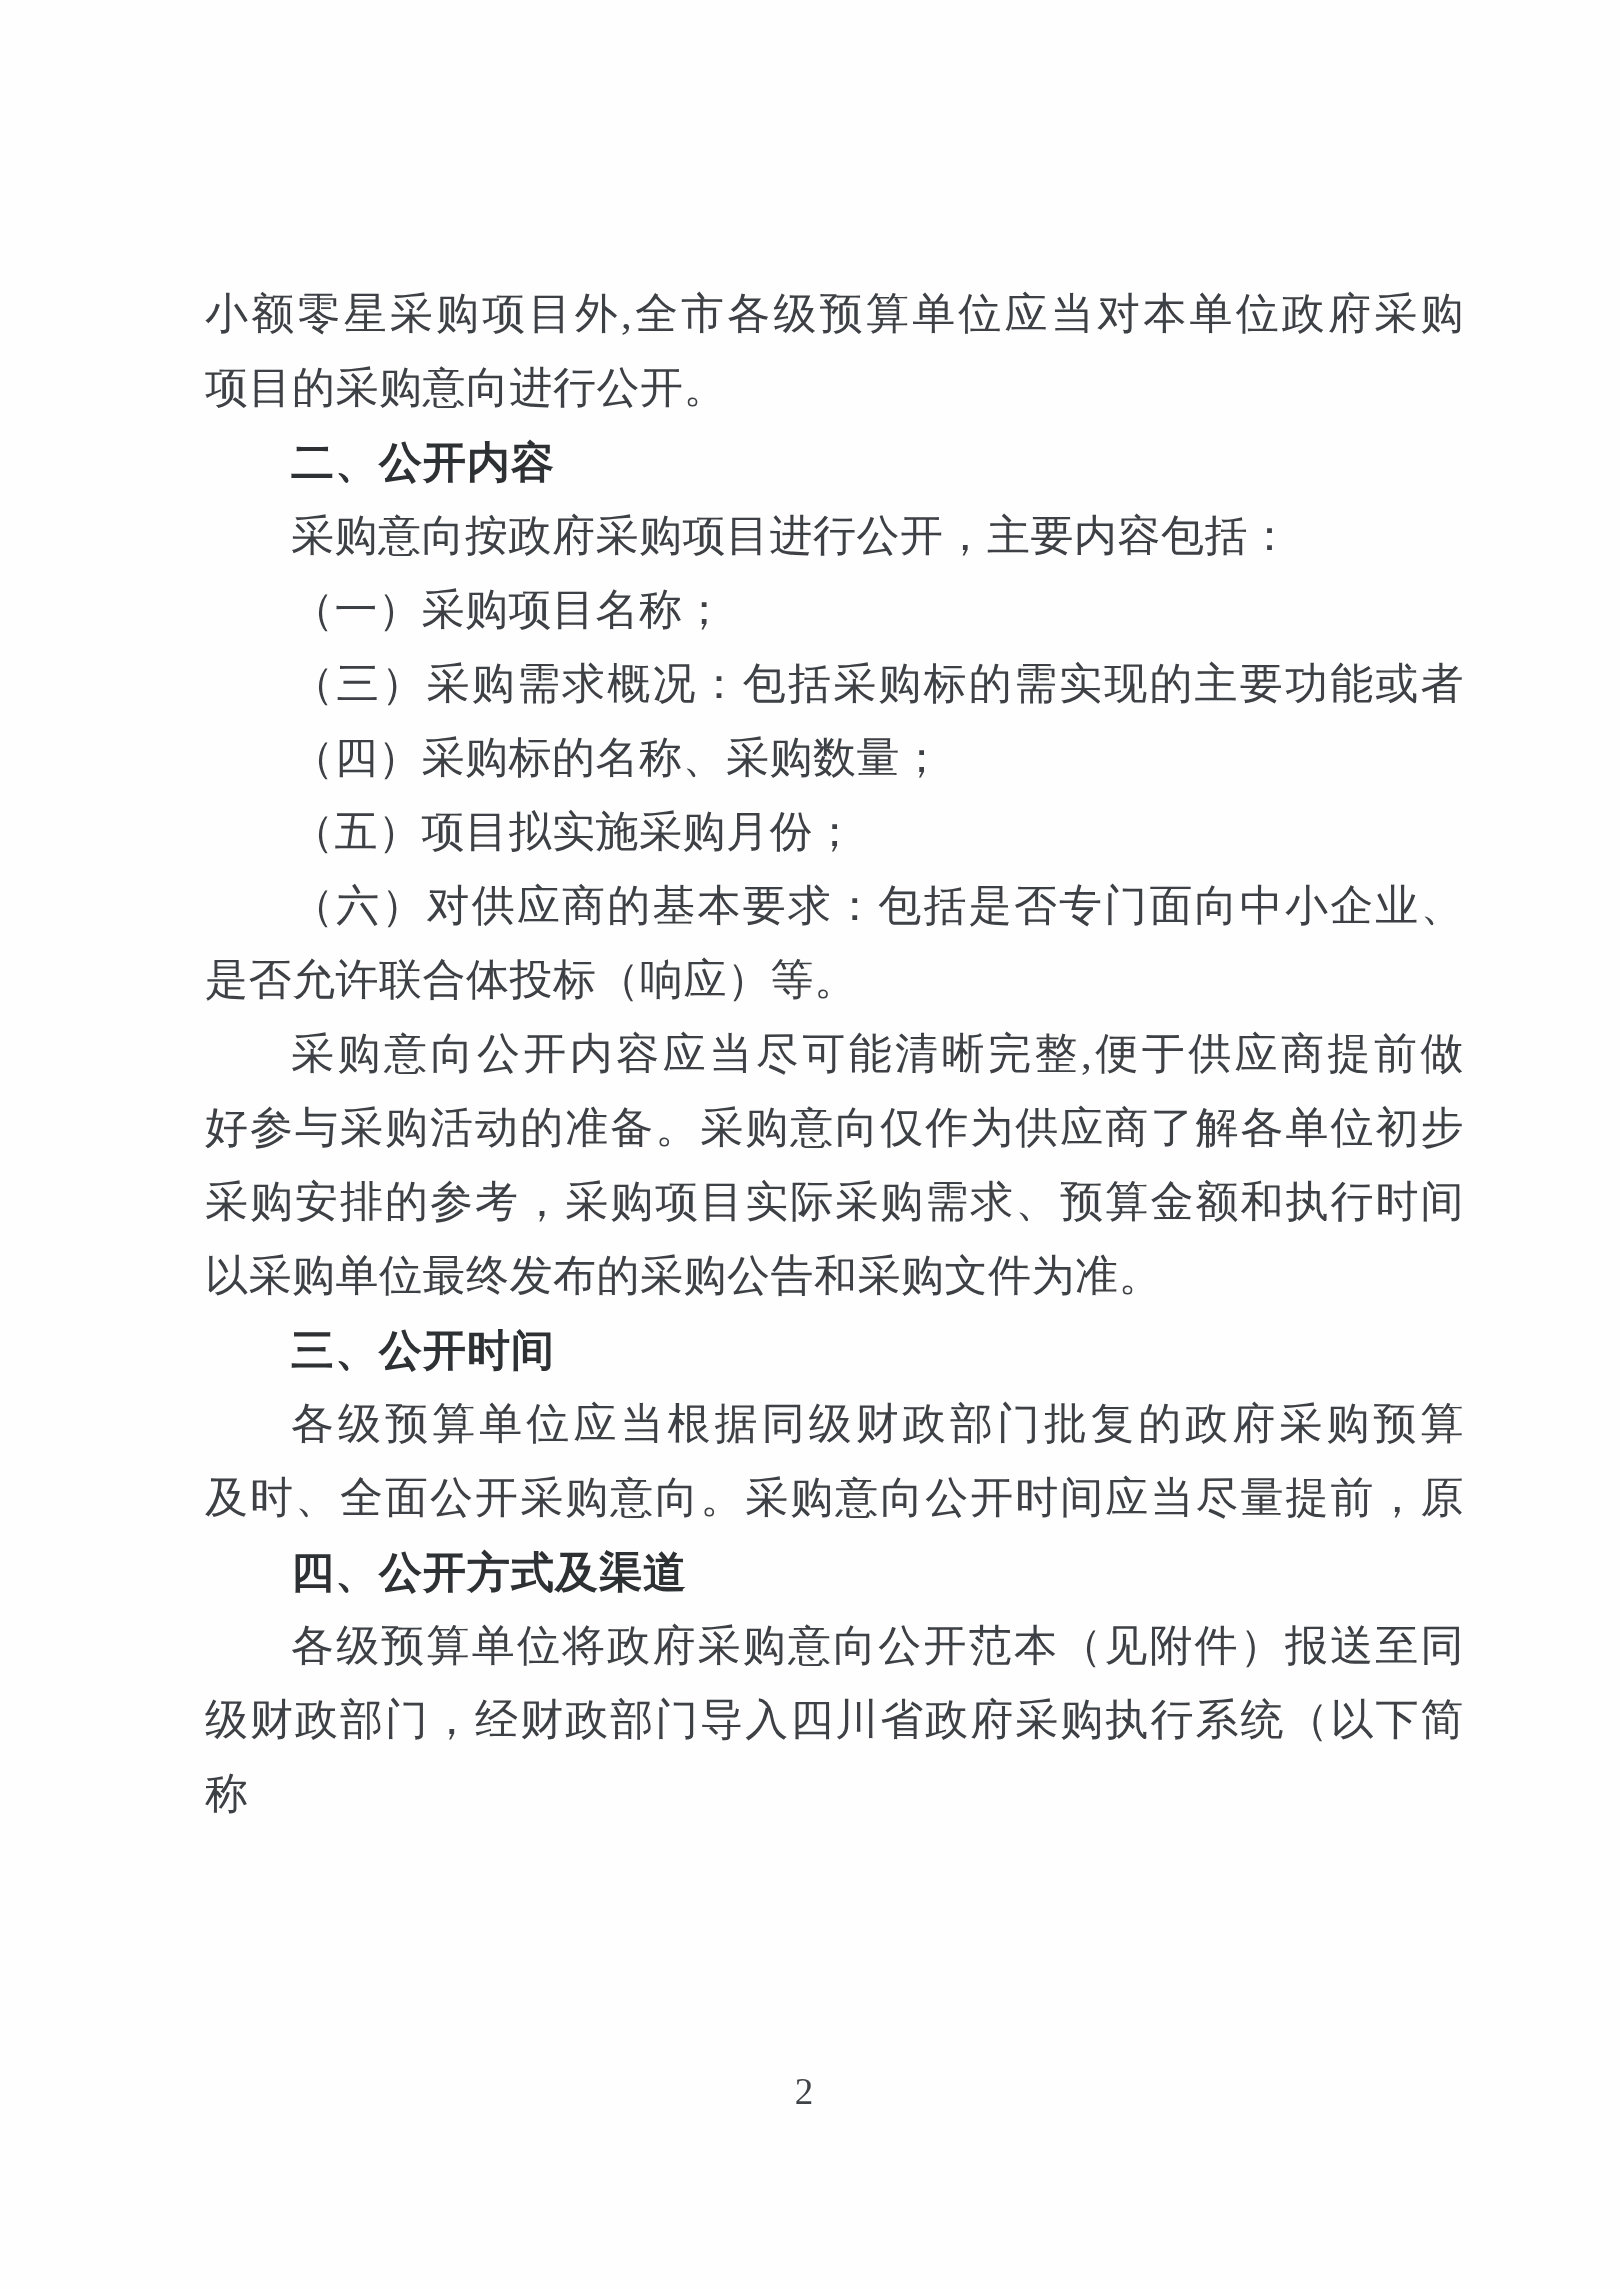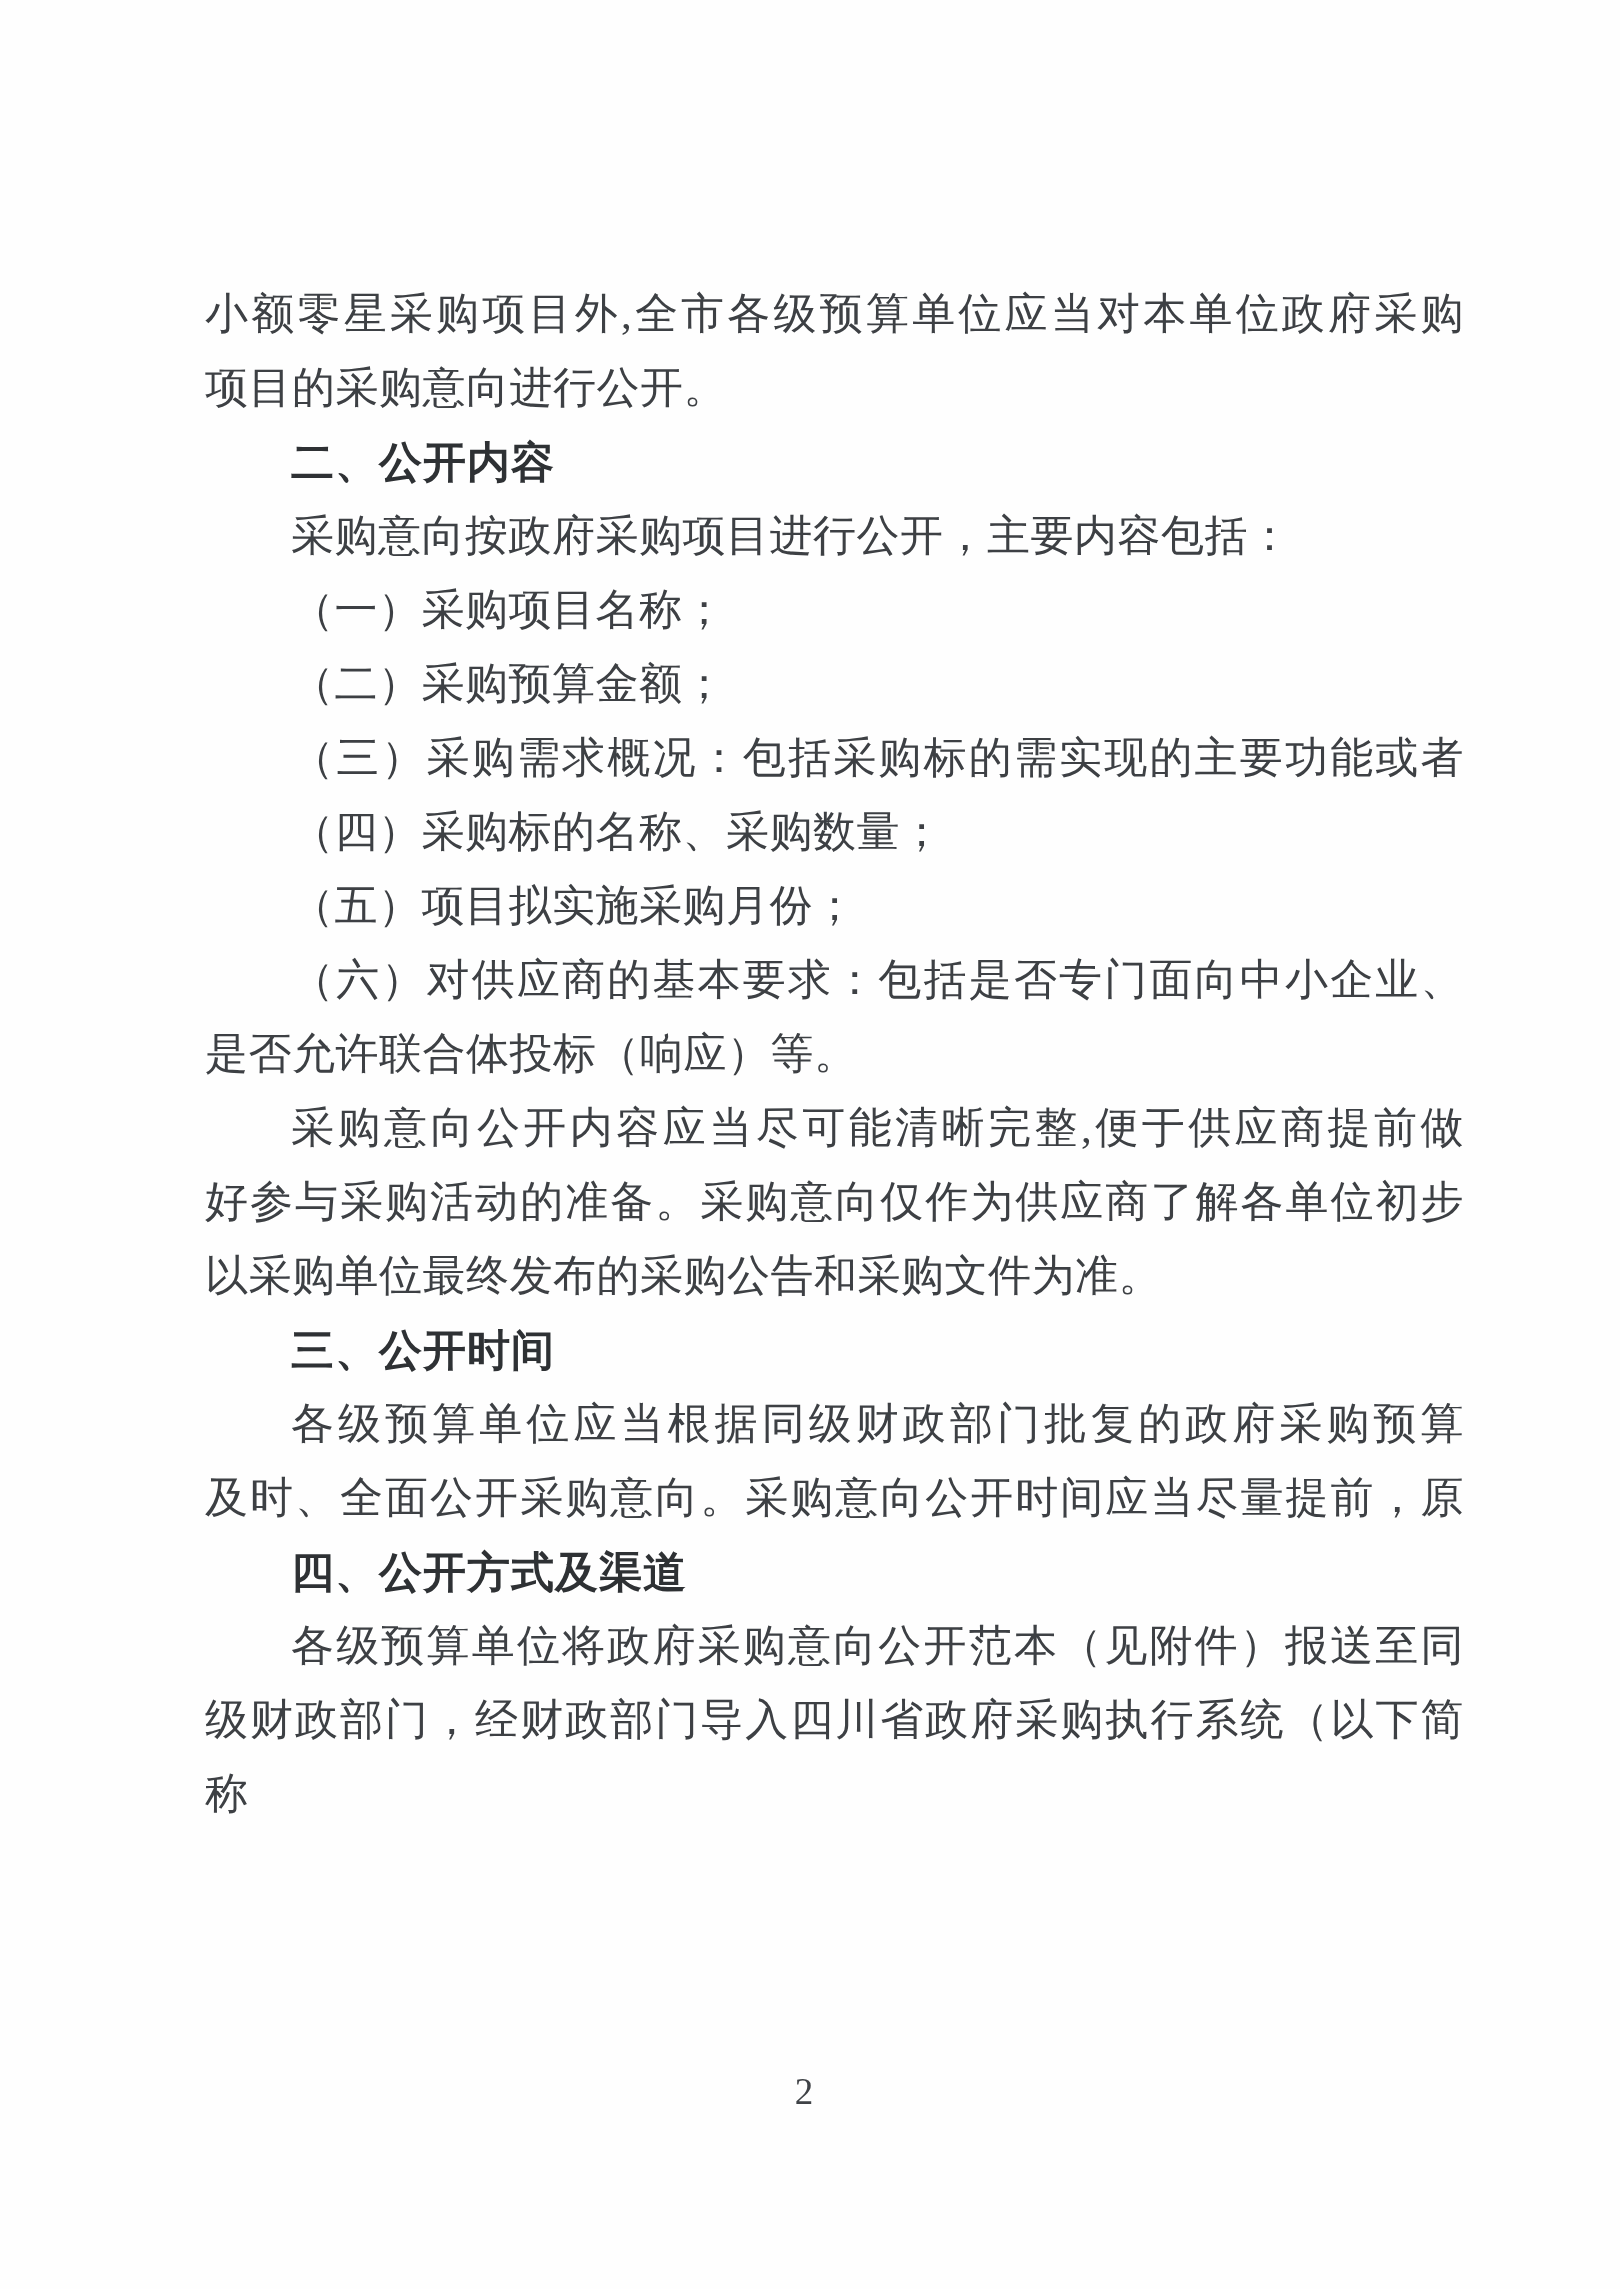--- a/index.html
+++ b/index.html
@@ -59,28 +59,28 @@
 </head>
 <body>
 
 <div class="page">
   <div class="textblock">
     <div class="line fill">小额零星采购项目外,全市各级预算单位应当对本单位政府采购</div>
     <div class="line">项目的采购意向进行公开。</div>
     <div class="line heading indent">二、公开内容</div>
     <div class="line indent">采购意向按政府采购项目进行公开，主要内容包括：</div>
     <div class="line indent">（一）采购项目名称；</div>
-    <div class="line indent">（二）采购预算金额；</div>
     <div class="line fill indent">（三）采购需求概况：包括采购标的需实现的主要功能或者</div>
     <div class="line indent">（四）采购标的名称、采购数量；</div>
     <div class="line indent">（五）项目拟实施采购月份；</div>
     <div class="line fill indent">（六）对供应商的基本要求：包括是否专门面向中小企业、</div>
     <div class="line">是否允许联合体投标（响应）等。</div>
     <div class="line fill indent">采购意向公开内容应当尽可能清晰完整,便于供应商提前做</div>
     <div class="line fill">好参与采购活动的准备。采购意向仅作为供应商了解各单位初步</div>
+    <div class="line fill">采购安排的参考，采购项目实际采购需求、预算金额和执行时间</div>
     <div class="line">以采购单位最终发布的采购公告和采购文件为准。</div>
     <div class="line heading indent">三、公开时间</div>
     <div class="line fill indent">各级预算单位应当根据同级财政部门批复的政府采购预算</div>
     <div class="line fill">及时、全面公开采购意向。采购意向公开时间应当尽量提前，原</div>
     <div class="line heading indent">四、公开方式及渠道</div>
     <div class="line fill indent">各级预算单位将政府采购意向公开范本（见附件）报送至同</div>
     <div class="line fill">级财政部门，经财政部门导入四川省政府采购执行系统（以下简称</div>
   </div>
 
   <div class="page-number">2</div>

